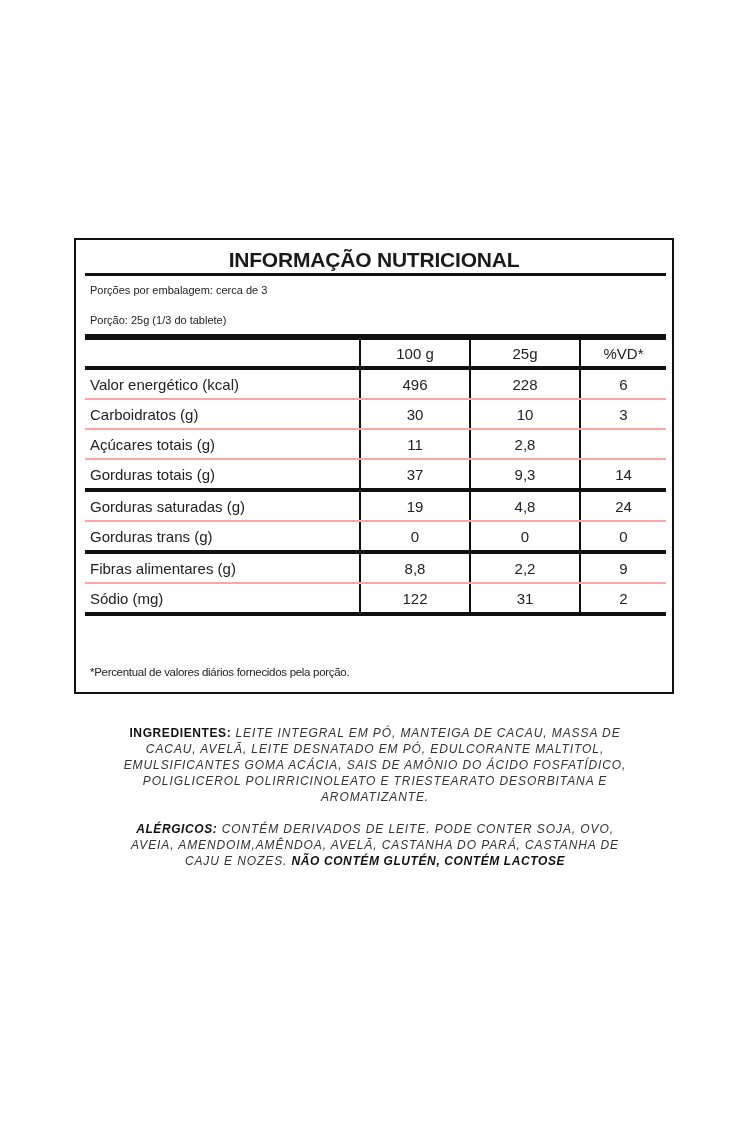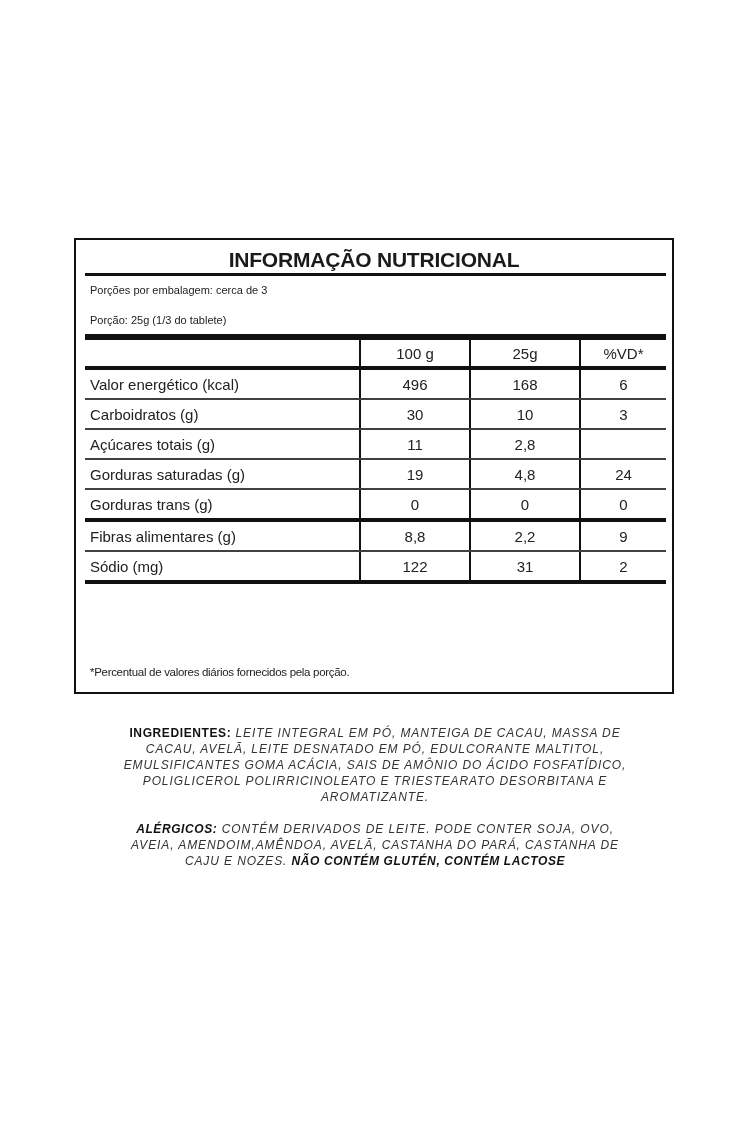--- a/index.html
+++ b/index.html
@@ -2,21 +2,21 @@
 <html><head>
 <meta charset="utf-8">
 <style>
   html, body { margin:0; padding:0; background:#ffffff; }
   body { width:750px; height:1125px; position:relative; overflow:hidden; font-family:"Liberation Sans", sans-serif; color:#111; }
   .panel { position:absolute; left:74px; top:238px; width:596px; height:452px; border:2px solid #111; box-sizing:content-box; }
   .title { position:absolute; left:0; right:0; top:8px; text-align:center; font-weight:bold; font-size:21px; letter-spacing:-0.2px; color:#1a1a1a; }
   .hline { position:absolute; left:9px; right:6px; background:#111; }
   .info { position:absolute; left:14px; font-size:11px; color:#222; }
   .ntable { position:absolute; left:9px; top:100px; width:581px; border-collapse:collapse; }
-  .ntable td { height:28px; font-size:15px; color:#222; padding:0; border-bottom:2px solid #404040; }
+  .ntable td { height:28px; font-size:15px; color:#222; padding:0; border-bottom:2px solid #fca5a5; }
   .ntable td.v { text-align:center; border-left:2px solid #111; }
   .ntable td.lbl { padding-left:5px; }
   .ntable tr.head td { font-weight:normal; border-bottom:4px solid #111; height:26px; }
   .ntable tr.thick td { border-bottom:4px solid #111; }
   .ntable .ind1 { padding-left:20px; }
   .ntable .ind2 { padding-left:30px; }
   .foot { position:absolute; left:14px; top:426px; font-size:11.5px; color:#222; letter-spacing:-0.3px; }
   .text-block { position:absolute; left:120px; width:510px; text-align:center; font-size:12px; line-height:16px; letter-spacing:0.9px; color:#333; font-style:italic; }
   .text-block b { font-style:normal; color:#111; letter-spacing:0.6px;margin-top:32px; }
   .text-block b.it { font-style:italic; }
@@ -41,34 +41,40 @@
     <tbody>
         <tr class="head">
       <td class="lbl"></td>
       <td class="v">100 g</td>
       <td class="v">25g</td>
       <td class="v">%VD*</td>
     </tr>
     <tr>
       <td class="lbl">Valor energético (kcal)</td>
       <td class="v">496</td>
-      <td class="v">168</td>
+      <td class="v">228</td>
       <td class="v">6</td>
     </tr>
     <tr>
       <td class="lbl">Carboidratos (g)</td>
       <td class="v">30</td>
       <td class="v">10</td>
       <td class="v">3</td>
     </tr>
     <tr>
       <td class="lbl ind1">Açúcares totais (g)</td>
       <td class="v">11</td>
       <td class="v">2,8</td>
       <td class="v"></td>
+    </tr>
+    <tr class="thick">
+      <td class="lbl">Gorduras totais (g)</td>
+      <td class="v">37</td>
+      <td class="v">9,3</td>
+      <td class="v">14</td>
     </tr>
     <tr>
       <td class="lbl ind1">Gorduras saturadas (g)</td>
       <td class="v">19</td>
       <td class="v">4,8</td>
       <td class="v">24</td>
     </tr>
     <tr class="thick">
       <td class="lbl ind1">Gorduras trans (g)</td>
       <td class="v">0</td>

